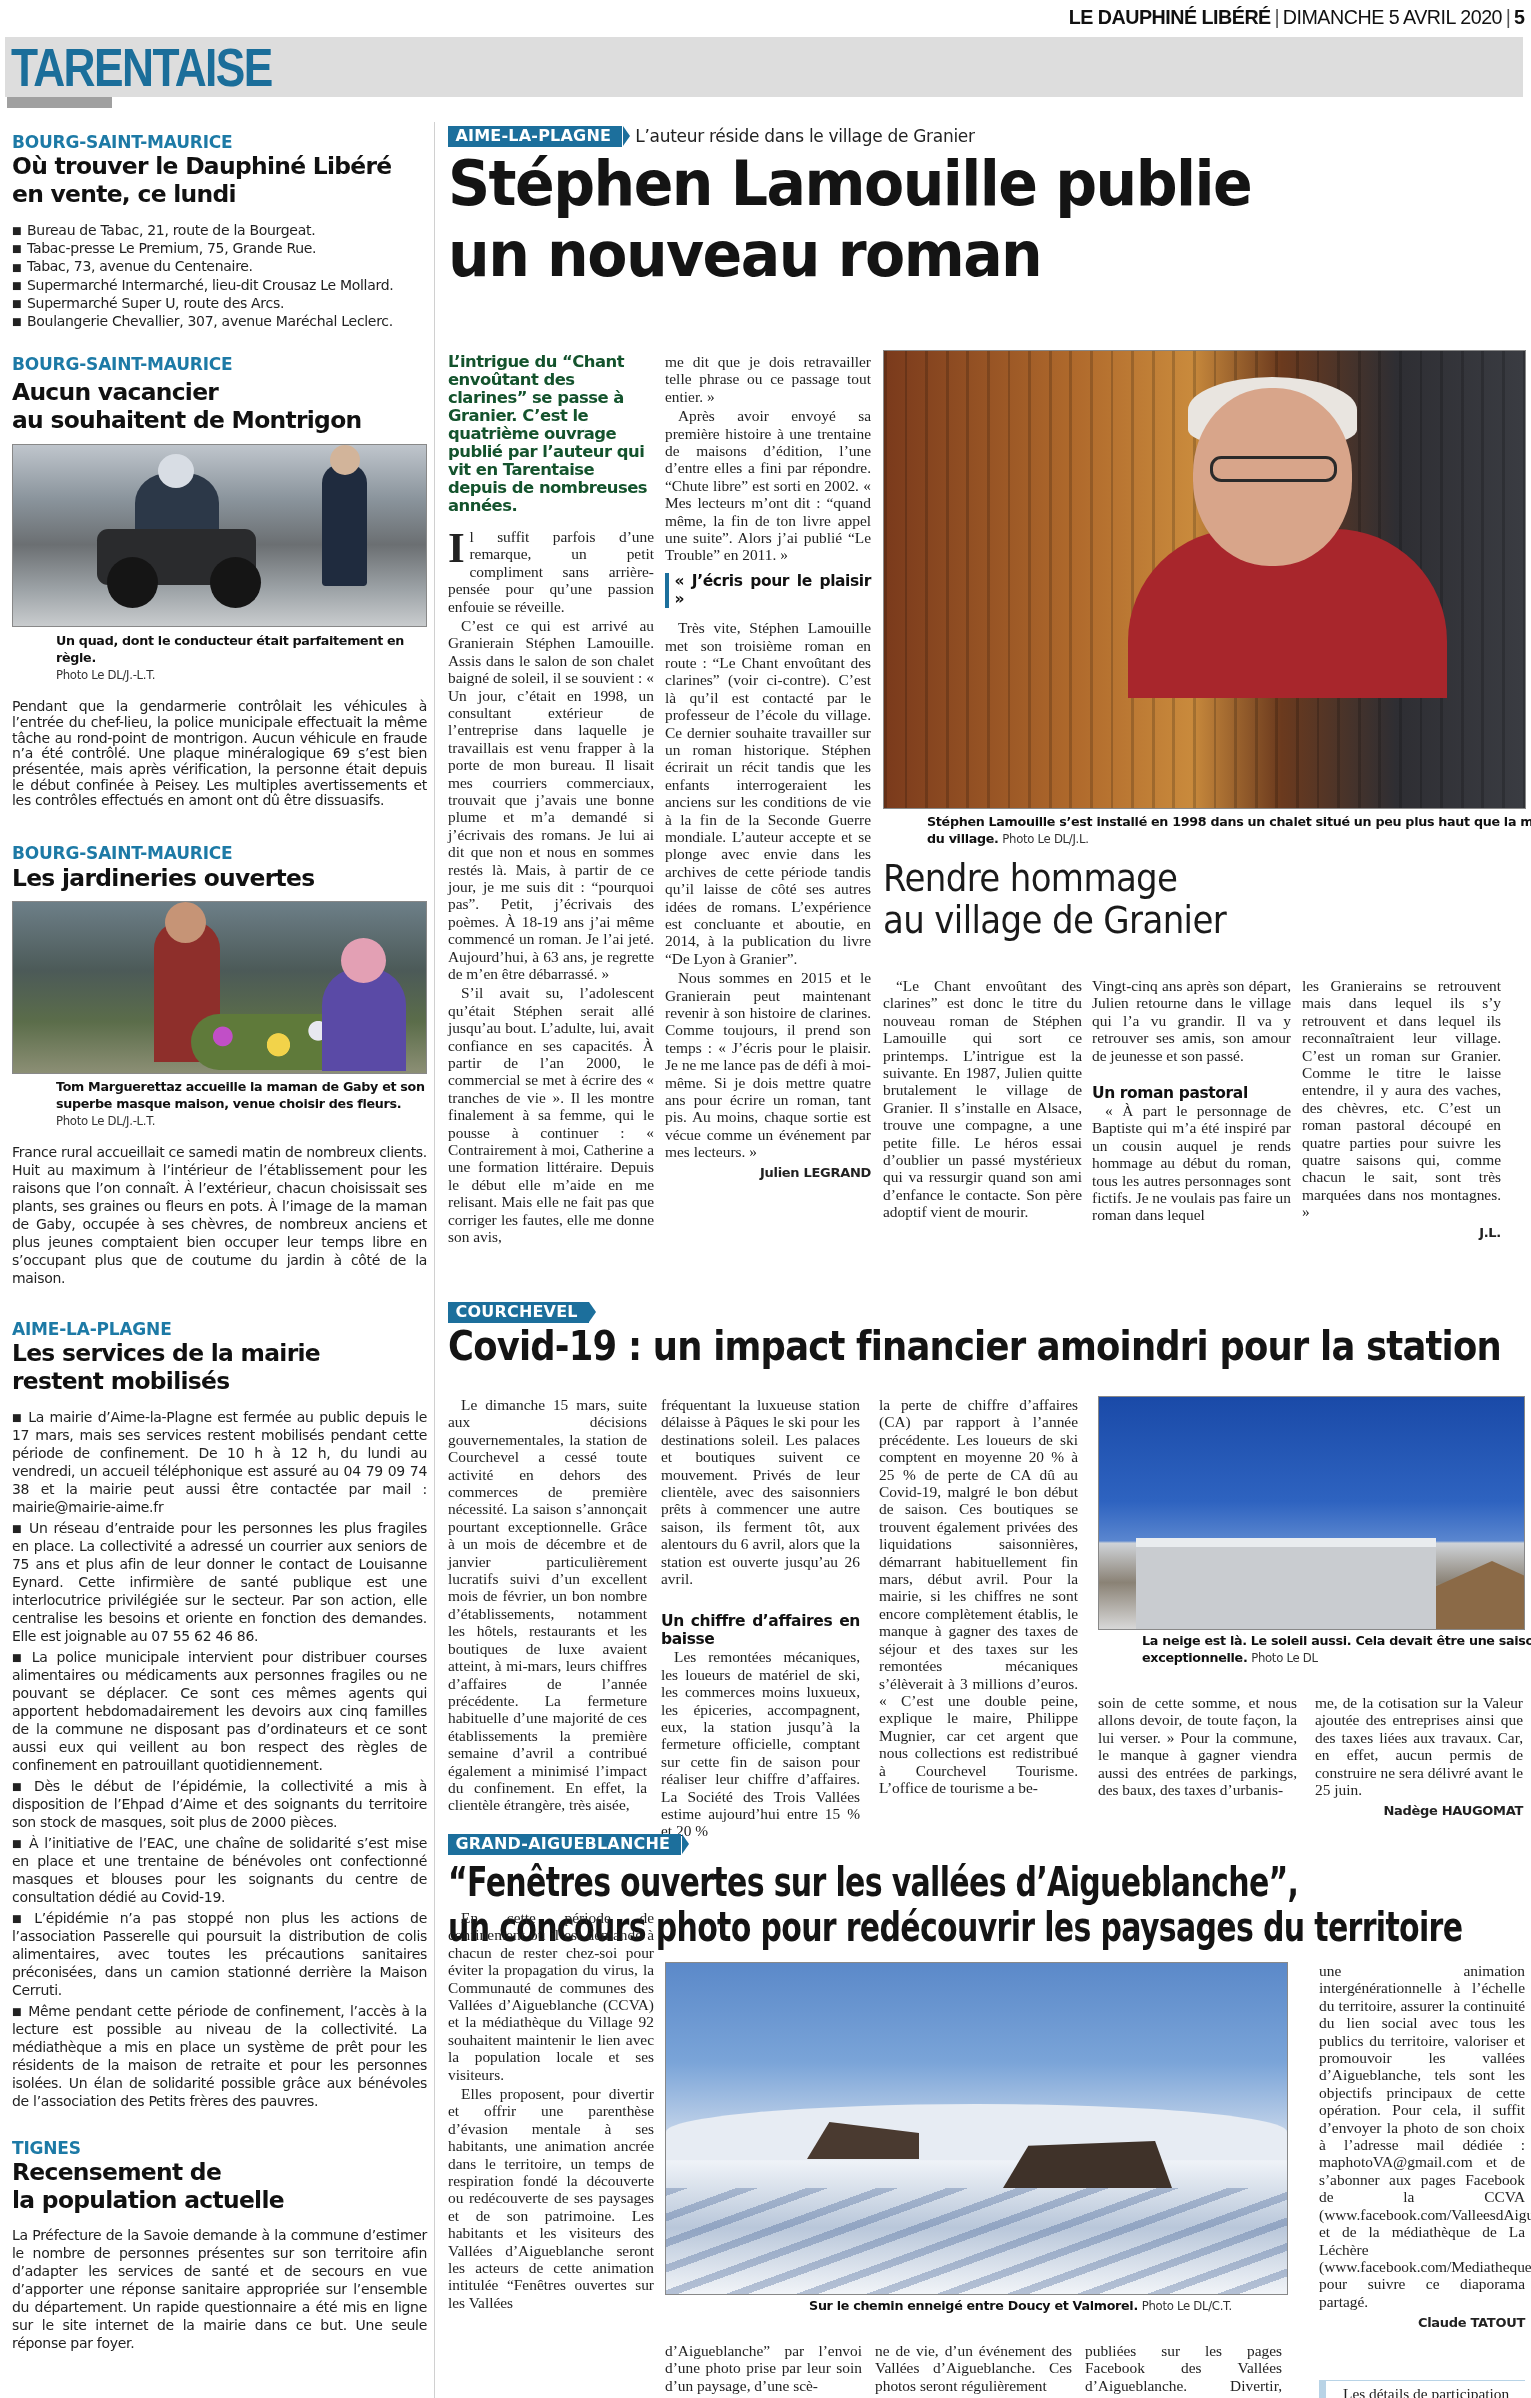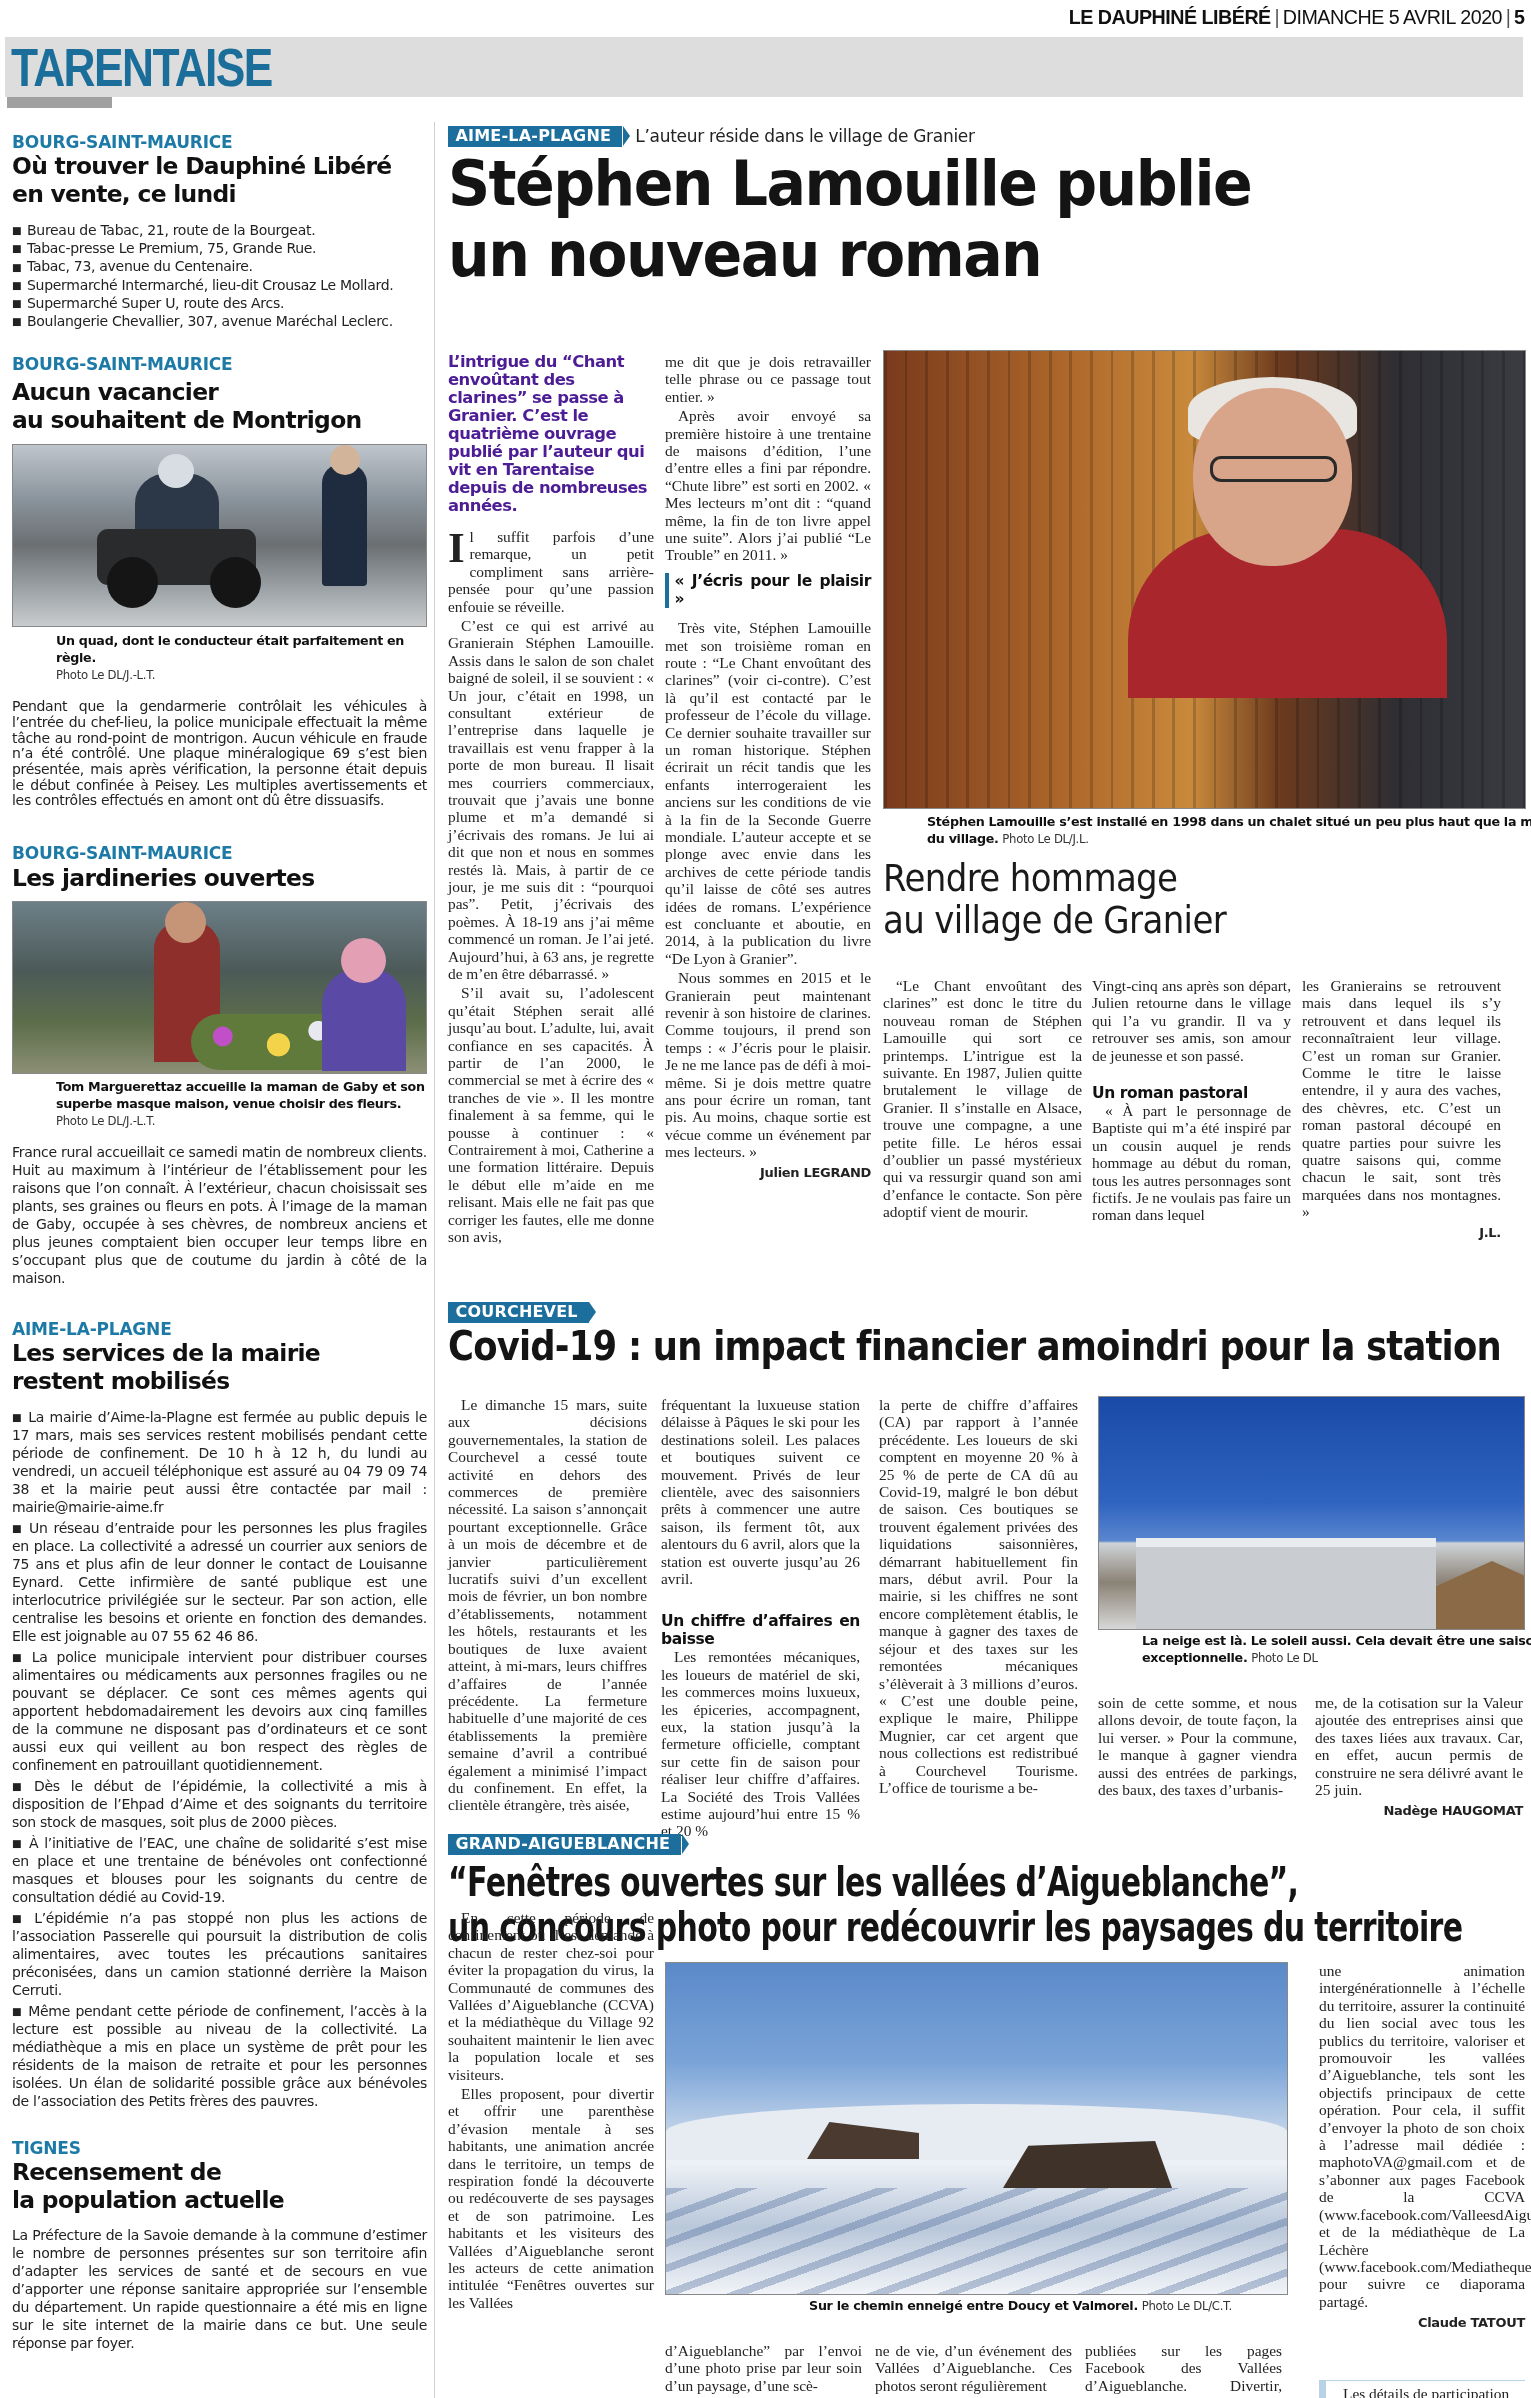--- a/index.html
+++ b/index.html
@@ -29,21 +29,21 @@
   .caption b { font-weight: bold; }
   .caption .credit { font-weight: normal; font-size: 11.7px; color: #333; }
 
   
   .tag { display: inline-block; position: relative; background: #1c6f9c; color: #fff; font-family: "DejaVu Sans", sans-serif; font-weight: bold; font-size: 16px; line-height: 20.6px; padding: 0 11.2px 0 7.5px; letter-spacing: 0.2px; }
   .tag::after { content: ""; position: absolute; right: -7.5px; top: 0; border-left: 7.5px solid #1c6f9c; border-top: 10.3px solid transparent; border-bottom: 10.3px solid transparent; }
   .main-headline { font-family: "DejaVu Sans", sans-serif; font-weight: bold; font-size: 63px; line-height: 71px; letter-spacing: -1.7px; color: #141414; transform: scaleX(0.93); transform-origin: left top; white-space: nowrap; }
   .serif-col { font-family: "Liberation Serif", "DejaVu Serif", serif; font-size: 15.4px; line-height: 17.4px; color: #222; text-align: justify; hyphens: auto; }
   .serif-col p { text-indent: 13px; margin-bottom: 1.9px; }
   .serif-col p.noind { text-indent: 0; }
-  .lead { font-family: "DejaVu Sans", sans-serif; font-weight: bold; font-size: 16.4px; line-height: 18px; letter-spacing: -0.5px; color: #4c1d95; }
+  .lead { font-family: "DejaVu Sans", sans-serif; font-weight: bold; font-size: 16.4px; line-height: 18px; letter-spacing: -0.5px; color: #14532d; }
   .dropcap { float: left; font-family: "Liberation Serif", serif; font-weight: bold; font-size: 43px; line-height: 36px; margin: 1.9px 4.7px 0 0; }
   .subhead { font-family: "DejaVu Sans", sans-serif; font-weight: bold; font-size: 15.5px; color: #111; letter-spacing: -0.4px; margin: 9.4px 0 11.2px; }
   .subhead.bar { border-left: 4.7px solid #1c6f9c; padding-left: 5.6px; }
   .byline { font-family: "DejaVu Sans", sans-serif; font-weight: bold; font-size: 13px; text-align: right; letter-spacing: -0.3px; margin-top: 3.7px; }
   .sub-title { font-family: "DejaVu Sans", sans-serif; font-size: 37px; line-height: 42px; color: #1a1a1a; letter-spacing: -0.7px; transform: scaleX(0.92); transform-origin: left top; white-space: nowrap; }
   .sec-headline { font-family: "DejaVu Sans", sans-serif; font-weight: bold; font-size: 40px; line-height: 45px; color: #141414; letter-spacing: -0.9px; white-space: nowrap; transform-origin: left top; }
 
   .abs { position: absolute; }
   .divider-v { position: absolute; width: 0.9px; background: #d0d0d0; }
 

